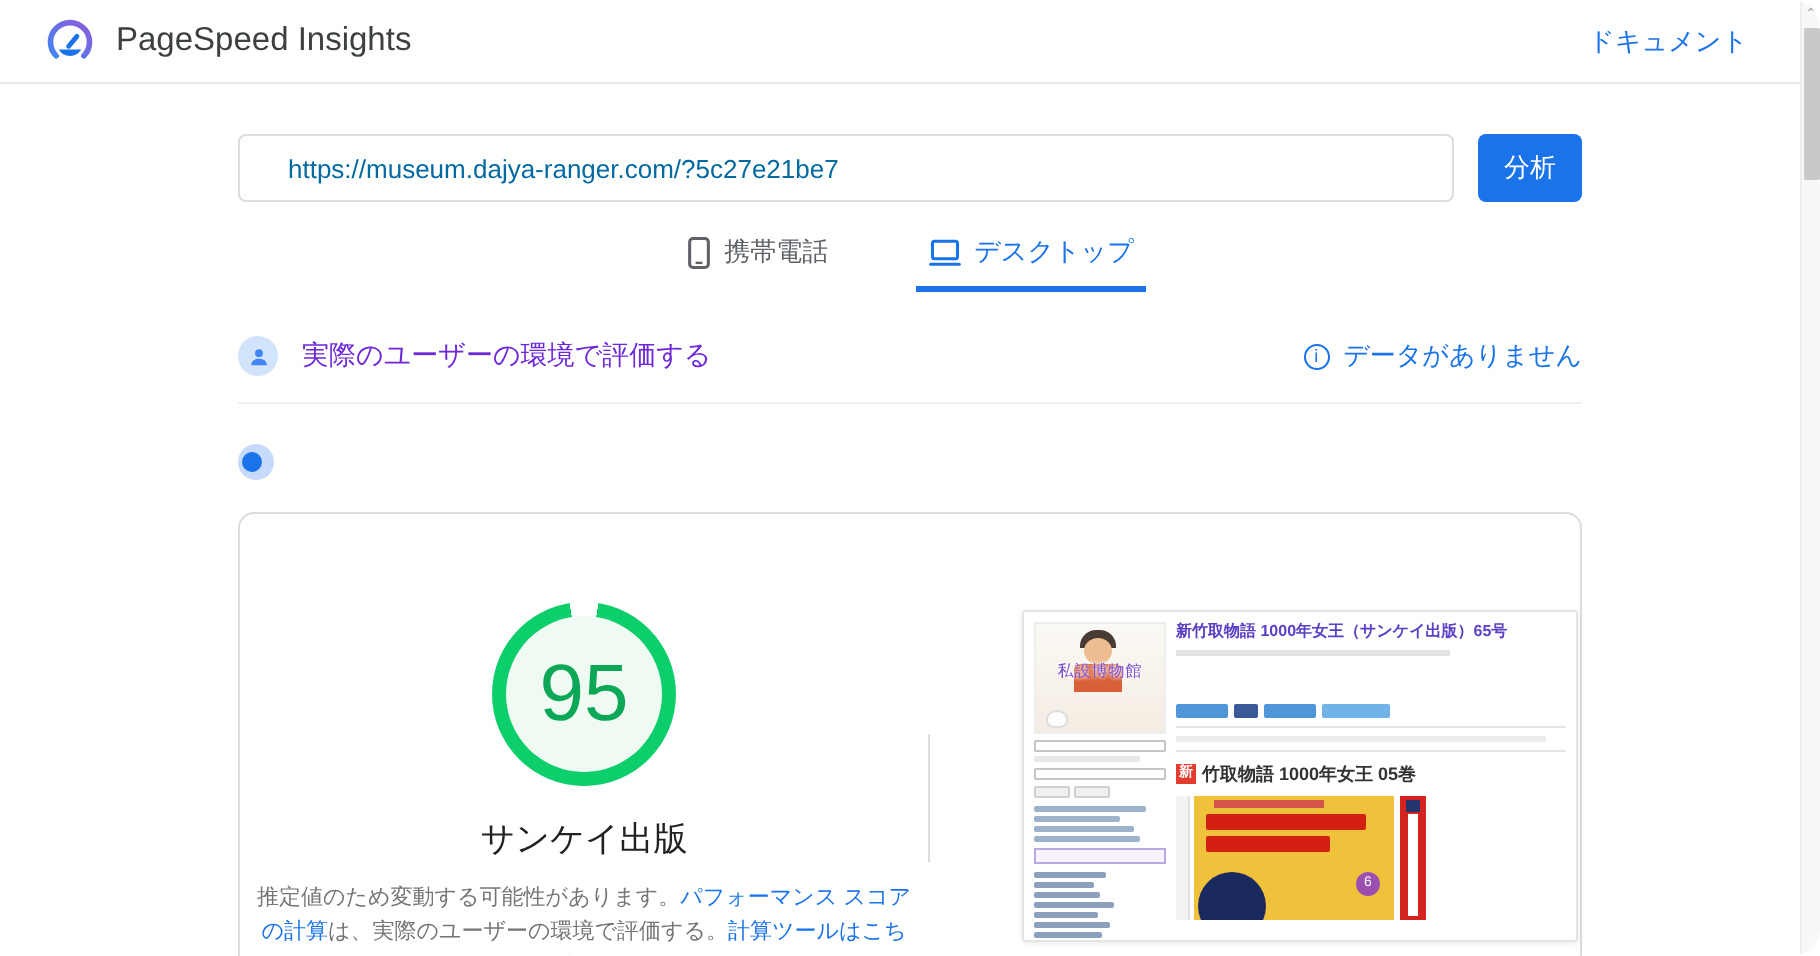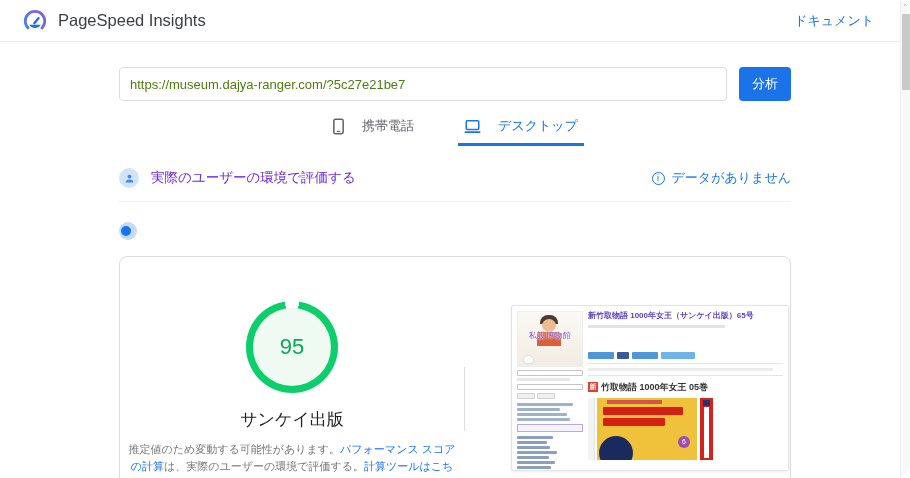--- a/index.html
+++ b/index.html
@@ -19,29 +19,29 @@
   .scrollbar { position:absolute; top:0; right:0; width:10px; height:478px;
     background:#f8f8f8; border-left:1px solid #eeeeee; z-index:50; }
   .scroll-arrow { display:block; text-align:center; font-size:7px; color:#9a9a9a; padding-top:3px; }
   .scroll-thumb { position:absolute; top:14px; left:1px; width:8px; height:76px;
     background:#c9c9c9; border-radius:1px; }
 
   
   .main { width:672px; margin:0 auto; }
   .url-row { display:flex; margin-top:25px; }
   .url-input { flex:1; height:34px; border:1px solid #dadce0; border-radius:4px;
-    padding:0 10px; font-size:13px; color:#4d7c0f; outline:none;
+    padding:0 24px; font-size:13px; color:#0369a1; outline:none;
     font-family:"Liberation Sans", sans-serif; }
   .analyze-btn { width:52px; height:34px; margin-left:12px; background:#1a73e8; color:#fff;
     border:none; border-radius:4px; font-size:13px; cursor:pointer;
     font-family:"Liberation Sans", sans-serif; }
 
   
   .tabs { display:flex; justify-content:center; gap:38px; margin-top:12px; }
-  .tab { display:flex; align-items:center; gap:17px; font-size:13px; color:#5f6368;
+  .tab { display:flex; align-items:center; gap:6px; font-size:13px; color:#5f6368;
     padding:4px 6px 8px 6px; border-bottom:3px solid transparent; cursor:pointer; }
   .tab.active { color:#1a73e8; border-bottom-color:#1a73e8; }
 
   
   .section-row { display:flex; align-items:center; justify-content:space-between;
     margin-top:22px; padding-bottom:13px; }
   .section-row.bordered { border-bottom:1px solid #f0f0f0; }
   .section-left { display:flex; align-items:center; gap:12px; }
   .section-title { font-size:13.5px; color:#6d28d9; }
   .user-badge { width:20px; height:20px; border-radius:50%; background:#d2e3fc;
@@ -57,21 +57,21 @@
 
   
   .card { margin-top:16px; border:1px solid #dadce0; border-radius:8px; height:330px;
     display:flex; background:#fff; }
   .card-left { width:344px; display:flex; flex-direction:column; align-items:center; padding-top:44px; }
   .gauge { width:92px; height:92px; border-radius:50%;
     background:conic-gradient(from 9deg, #0cce6b 0deg 342deg, #ffffff 342deg 360deg);
     position:relative; }
   .gauge-inner { position:absolute; inset:7px; border-radius:50%; background:#eefaf2;
     display:flex; align-items:center; justify-content:center; }
-  .score-num { font-size:22px; color:#0ca757; }
+  .score-num { font-size:40px; color:#0ca757; }
   .score-label { margin-top:15px; font-size:17px; color:#212121; }
   .score-note { margin-top:10px; width:330px; text-align:center; font-size:11px;
     line-height:1.55; color:#757575; }
   .score-note a { color:#1a73e8; text-decoration:none; cursor:pointer; }
   .v-divider { width:1px; height:64px; background:#dcdcdc; margin-top:110px; }
 
   
   .card-right { margin-left:46px; padding-top:48px; }
   .thumb { width:278px; height:166px; background:#fff; border:1px solid #e4e4e4;
     border-radius:2px; box-shadow:0 1px 3px rgba(0,0,0,0.08); padding:5px;

